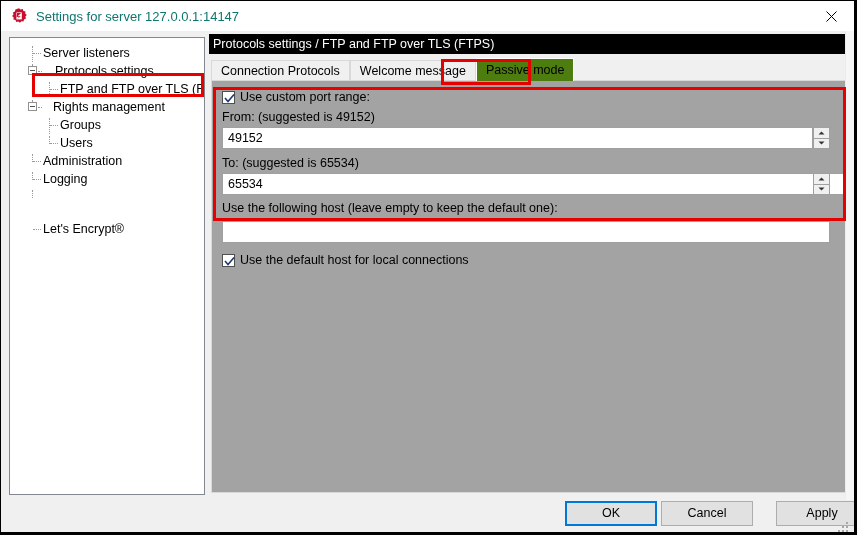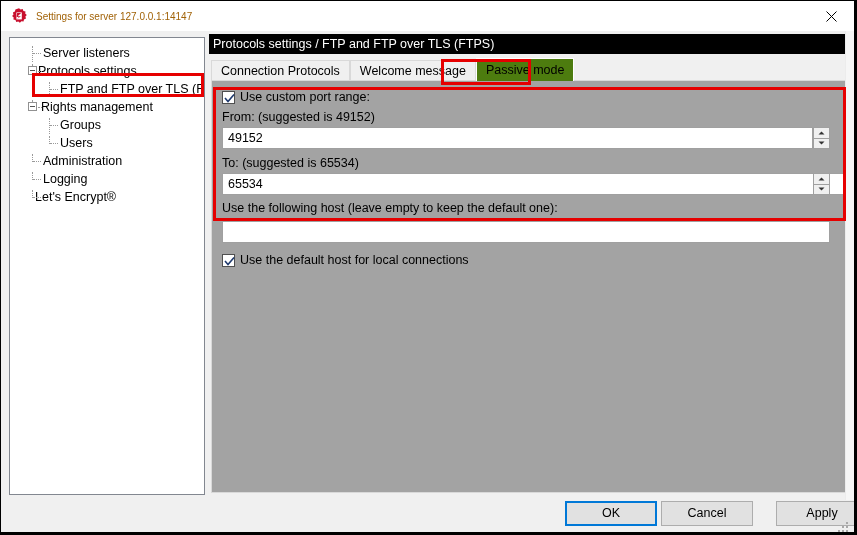--- a/index.html
+++ b/index.html
@@ -39,22 +39,22 @@
   }
   .title-icon {
     width: 18px;
     height: 18px;
     margin-left: 9px;
     margin-right: 8px;
     position: relative;
     flex: none;
   }
   .title-text {
-    font-size: 10px;
-    color: #a16207;
+    font-size: 13px;
+    color: #0f766e;
     white-space: nowrap;
   }
   .titlebar-spacer { flex: 1; }
   .close-btn {
     width: 46px;
     height: 30px;
     display: flex;
     align-items: center;
     justify-content: center;
     flex: none;
@@ -334,32 +334,32 @@
       <div class="vline" style="left:39px; top:98px; height:8px;"></div>
       <div class="vline" style="left:22px; top:116px; height:8px;"></div>
       <div class="vline" style="left:22px; top:134px; height:8px;"></div>
       <div class="vline" style="left:22px; top:152px; height:8px;"></div>
 
       <div class="tree-row" style="padding-left:33px;">
         <div class="stub" style="left:23px; top:9px; width:8px;"></div>
         <span class="tree-label">Server listeners</span>
       </div>
 
-      <div class="tree-row" style="padding-left:28px;text-align:right;">
+      <div class="tree-row" style="padding-left:45px;text-align:right;">
         <div class="expander" style="left:18px; top:4px;"></div>
         <div class="stub" style="left:28px; top:9px; width:4px;"></div>
         <span class="tree-label">Protocols settings</span>
       </div>
 
       <div class="tree-row" style="padding-left:50px;">
         <div class="stub" style="left:40px; top:9px; width:8px;"></div>
         <span class="tree-label">FTP and FTP over TLS (FTPS)</span>
       </div>
 
-      <div class="tree-row" style="padding-left:31px;">
+      <div class="tree-row" style="padding-left:43px;">
         <div class="expander" style="left:18px; top:4px;"></div>
         <div class="stub" style="left:28px; top:9px; width:4px;"></div>
         <span class="tree-label">Rights management</span>
       </div>
 
       <div class="tree-row" style="padding-left:50px;">
         <div class="stub" style="left:40px; top:9px; width:8px;"></div>
         <span class="tree-label">Groups</span>
       </div>
 
@@ -371,21 +371,21 @@
       <div class="tree-row" style="padding-left:33px;">
         <div class="stub" style="left:23px; top:9px; width:8px;"></div>
         <span class="tree-label">Administration</span>
       </div>
 
       <div class="tree-row" style="padding-left:33px;">
         <div class="stub" style="left:23px; top:9px; width:8px;"></div>
         <span class="tree-label">Logging</span>
       </div>
 
-      <div class="tree-row" style="padding-left:25px;">
+      <div class="tree-row" style="padding-left:33px;margin-top:32px;">
         <div class="stub" style="left:23px; top:9px; width:8px;"></div>
         <span class="tree-label">Let's Encrypt®</span>
       </div>
 
     </div>
   </div>
 
   <div class="content">
 
     <div class="crumb-bar">Protocols settings / FTP and FTP over TLS (FTPS)</div>

